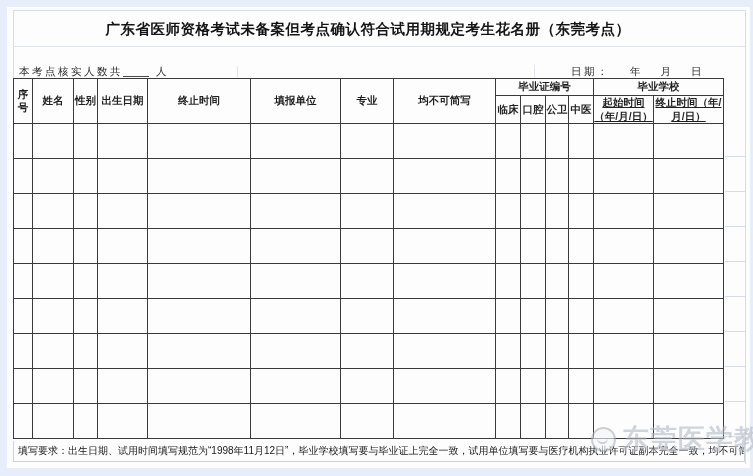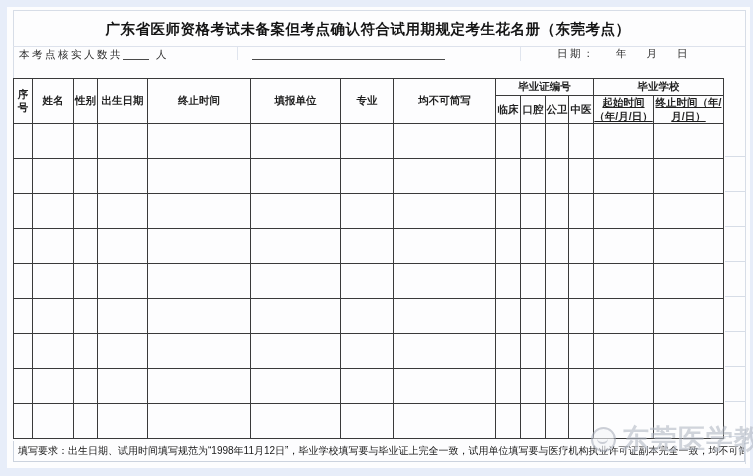--- a/index.html
+++ b/index.html
@@ -25,26 +25,26 @@
   }
   .title{
     position:absolute;left:13px;top:13px;width:710px;height:33px;
     line-height:33px;text-align:center;
     font-size:14.5px;font-weight:700;letter-spacing:.5px;color:#141414;
     white-space:nowrap;
   }
   .info-row{
     position:absolute;left:13px;top:46px;width:732px;height:32px;
     border-top:1px solid #dde2ec;
-    display:flex;align-items:flex-start;
+    display:flex;align-items:flex-end;
     font-size:10.5px;color:#2b2b2b;
   }
   .info-seg1{width:224px;padding-left:6px;box-sizing:border-box;}
   .info-seg2{width:283px;padding-left:12px;box-sizing:border-box;border-left:1px solid #e0e5ee;display:flex;align-items:center;}
-  .info-seg3{flex:1;padding-left:36px;box-sizing:border-box;border-left:1px solid #e0e5ee;}
+  .info-seg3{flex:1;padding-left:36px;box-sizing:border-box;border-left:1px solid #e0e5ee;margin-left:14px;}
   .lbl-spaced{letter-spacing:2.5px;}
   .blank{
     display:inline-block;height:12px;border-bottom:1px solid #4a4a4a;vertical-align:-2px;
   }
   .blank-count{width:26px;}
   .blank-unit{margin-left:7px;}
   .blank-long{width:193px;margin-left:2px;}
   .date-part{margin-left:20px;}
   
   table.roster{

